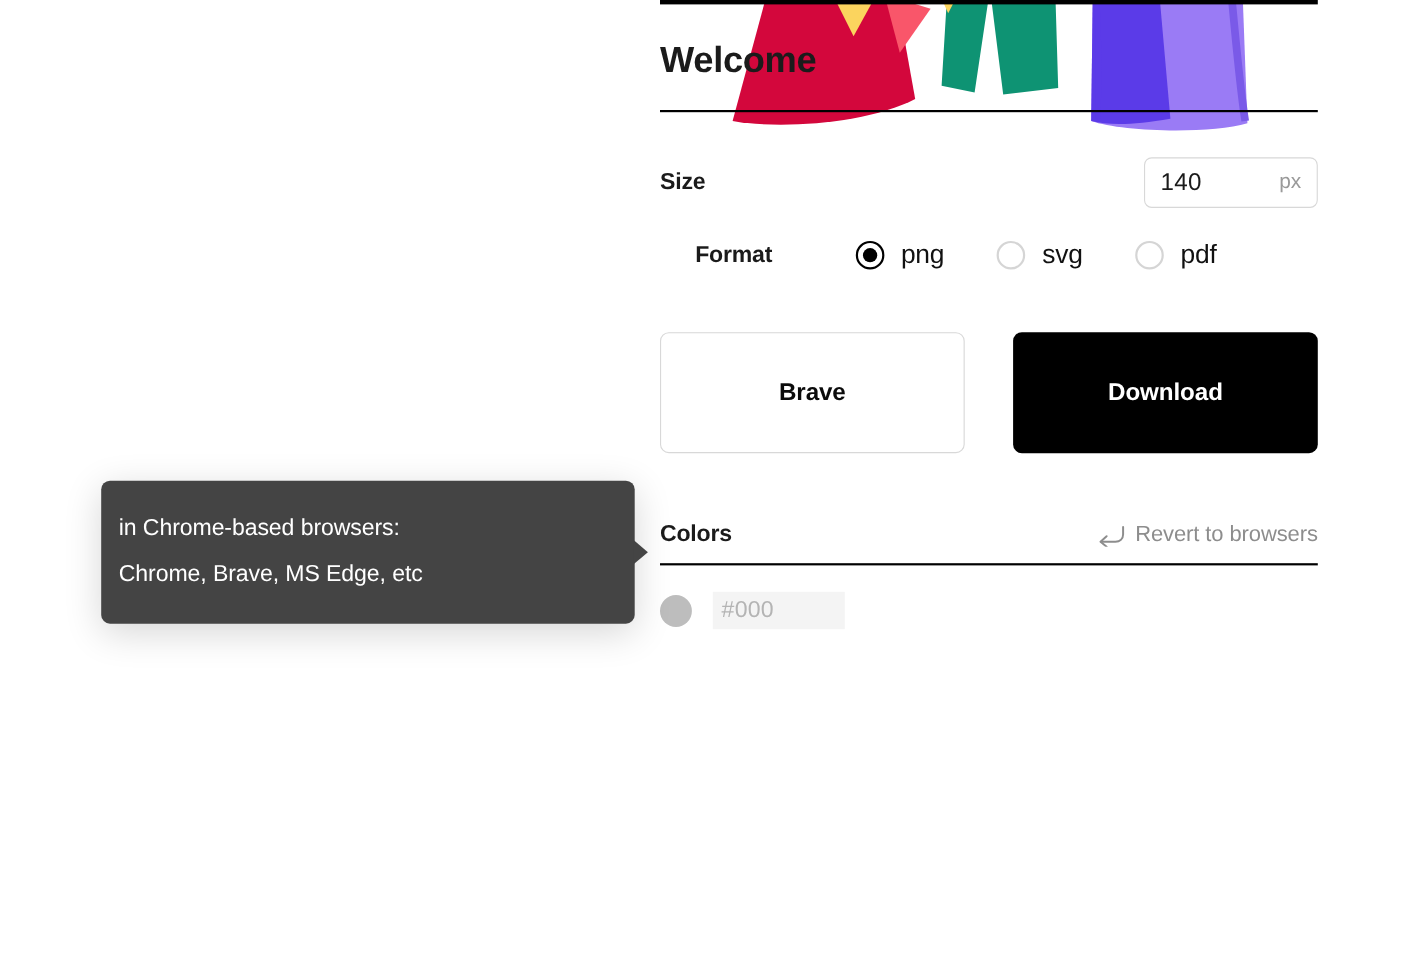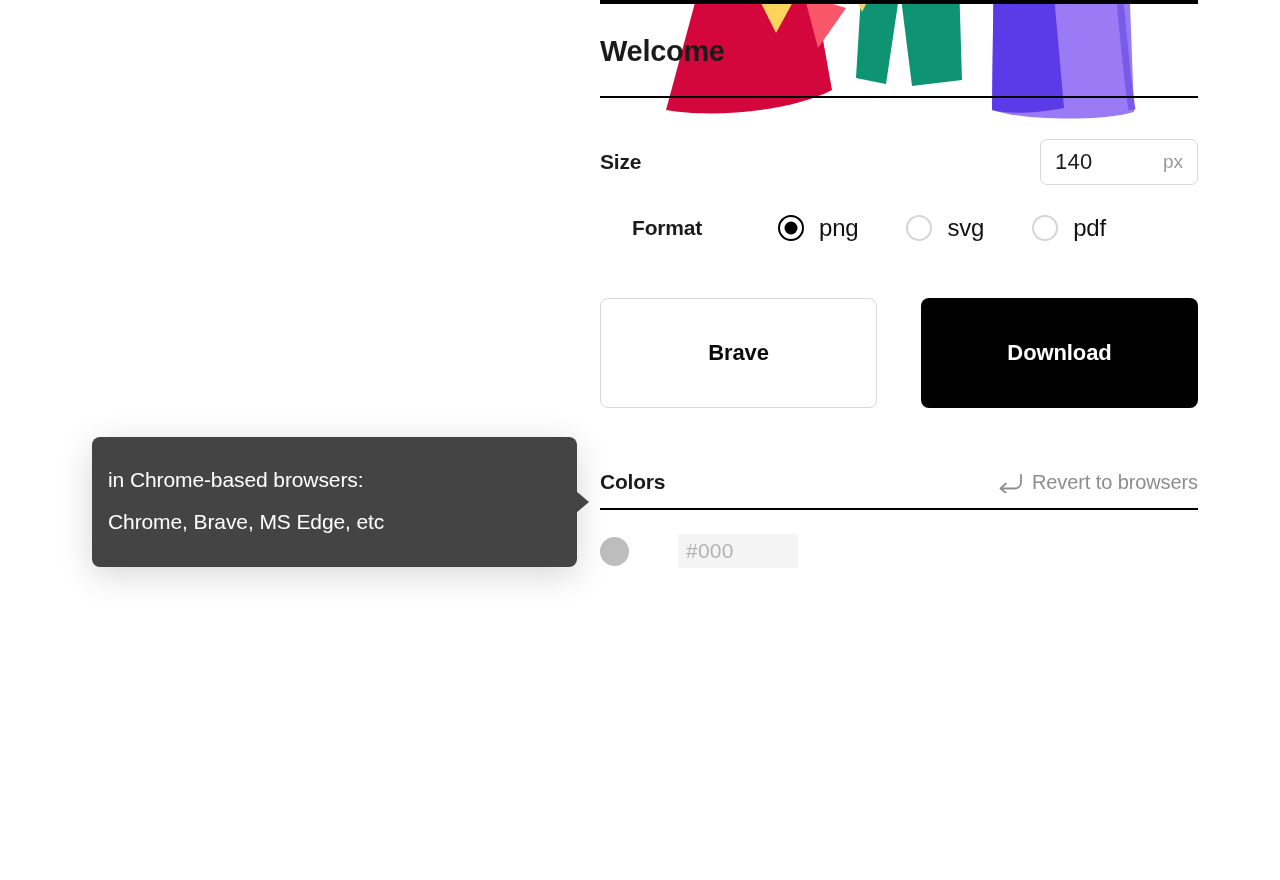--- a/index.html
+++ b/index.html
@@ -41,21 +41,21 @@
     background: #000000;
     width: 100%;
   }
   .rule-thin {
     height: 2px;
     background: #000000;
     width: 100%;
   }
 
   .panel-title {
-    font-size: 29px;
+    font-size: 33px;
     font-weight: bold;
     color: #1b1b1b;
     letter-spacing: -0.3px;
     line-height: 1;
     padding: 33px 0 30px 0;
   }
 
   
   .settings {
     padding-top: 38px;
@@ -192,21 +192,20 @@
     font-size: 20px;
     cursor: pointer;
     letter-spacing: -0.1px;
   }
   .revert svg { display: block; }
 
   .color-row {
     display: flex;
     align-items: center;
     margin-top: 24px;
-    gap: 30px;
   }
   .color-swatch {
     width: 29px;
     height: 29px;
     border-radius: 50%;
     background: #bdbdbd;
     flex: none;
   }
   .color-field {
     margin-left: 19px;

